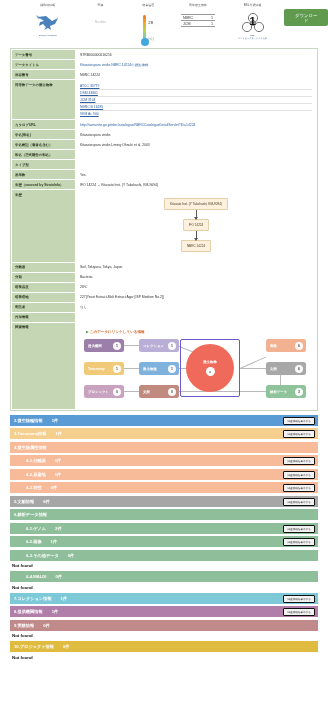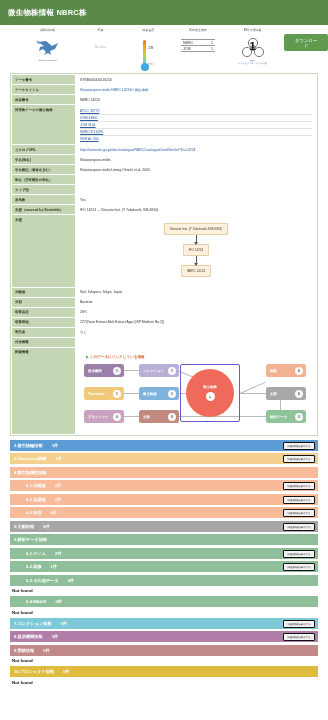--- a/index.html
+++ b/index.html
@@ -162,23 +162,20 @@
     background:#f2f2f2; border:.8px solid #111; color:#111;
     font-size:2.6px; padding:1px 3px; border-radius:1px; cursor:pointer;
   }
   .notfound { font-size:4.4px; font-weight:bold; color:#111; margin:1px 0 3px 2px; }
 </style>
 </head>
 <body>
 
 <div id="app">
 
-  <div class="topbar">
-    <span class="title">微生物株情報 NBRC株</span>
-  </div>
 
   <div class="summary">
 
     <div class="sumcell c-origin">
       <span class="cap">採取地情報</span>
       <span class="planeicon">
         <svg viewBox="0 0 26 20">
           <path d="M3 4 L9 8 L5 9 L4 13 L8 11 L11 14 L9 17 L13 15 L16 17 L15 13 L20 11 L23 5 L17 8 L11 3 Z" fill="#2b6cb0" opacity=".85"></path>
           <path d="M1 2 L6 5 L3 6 Z" fill="#2b6cb0" opacity=".6"></path>
         </svg>

